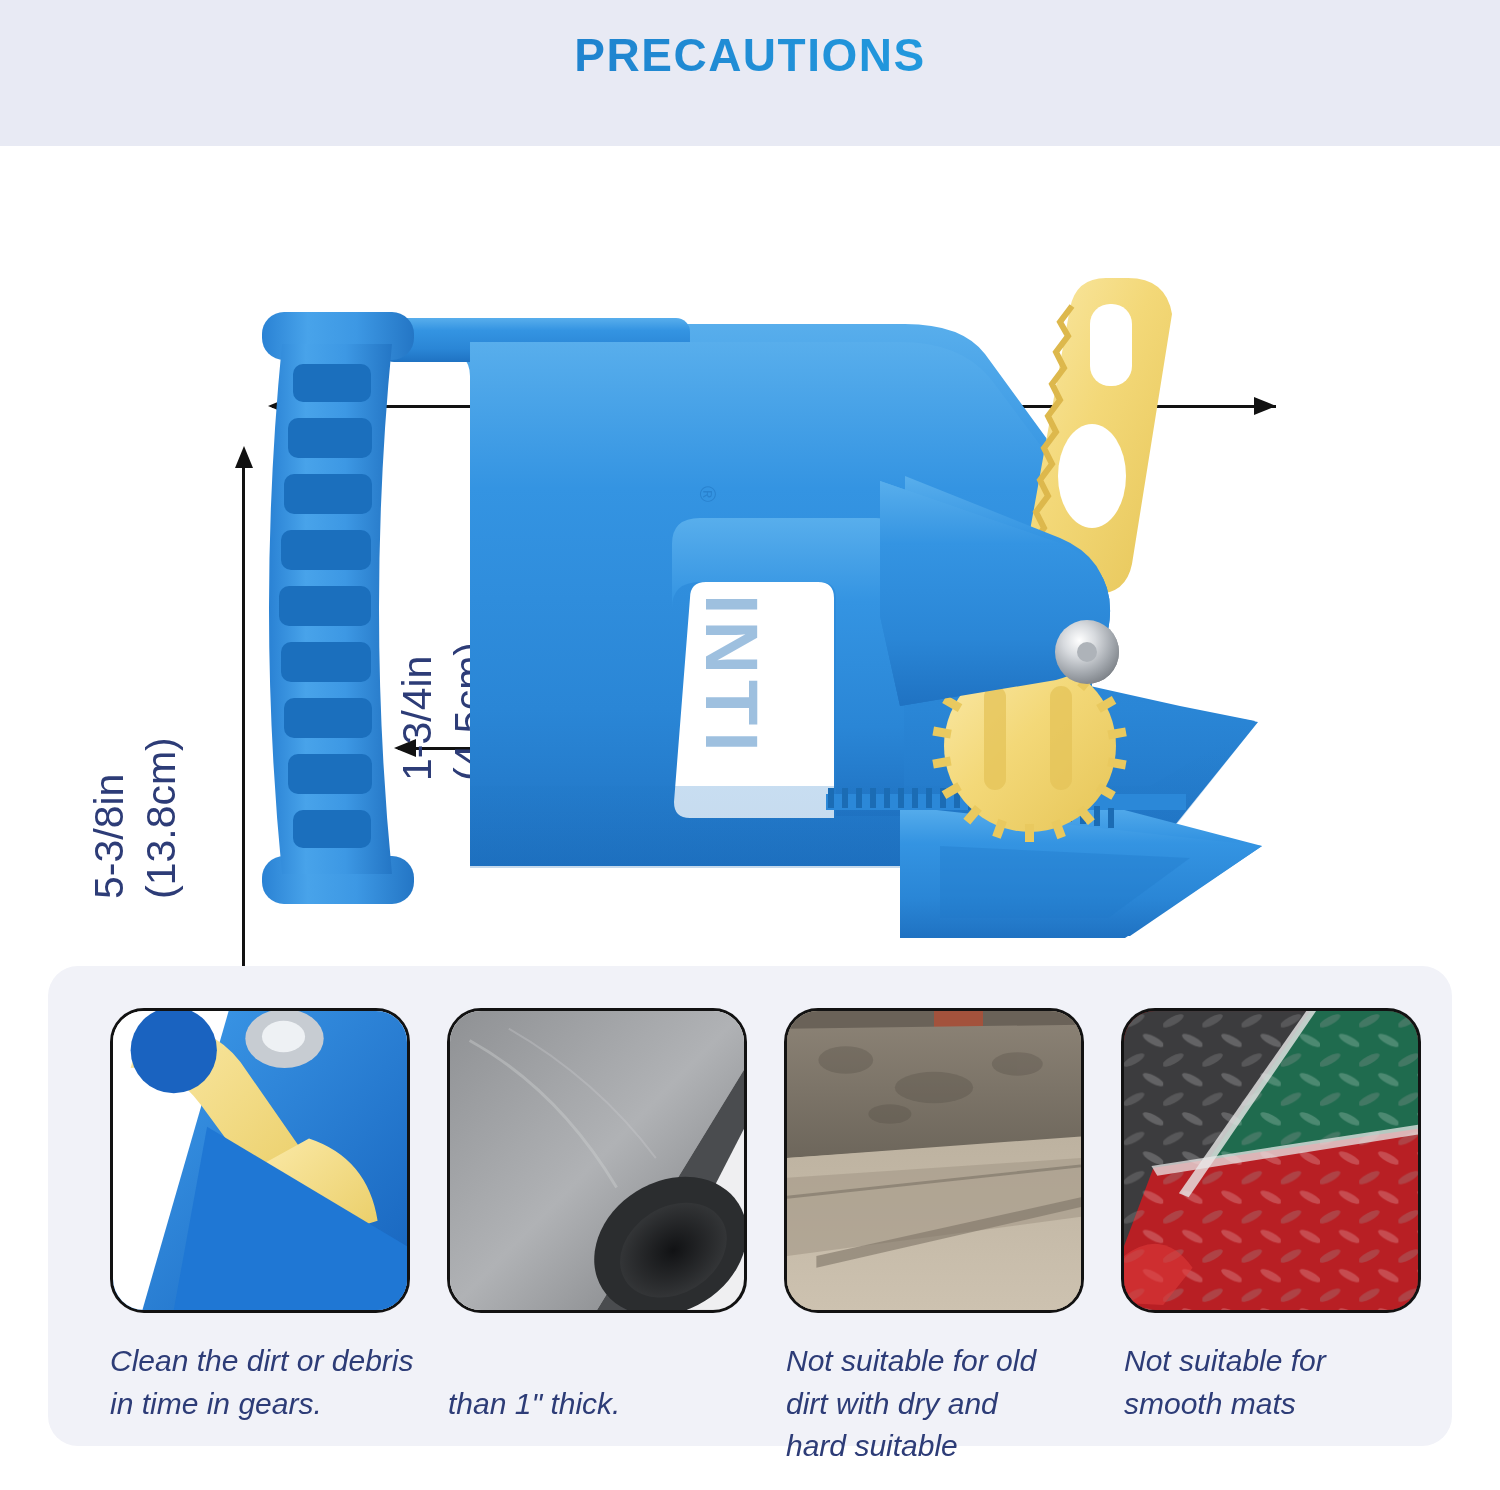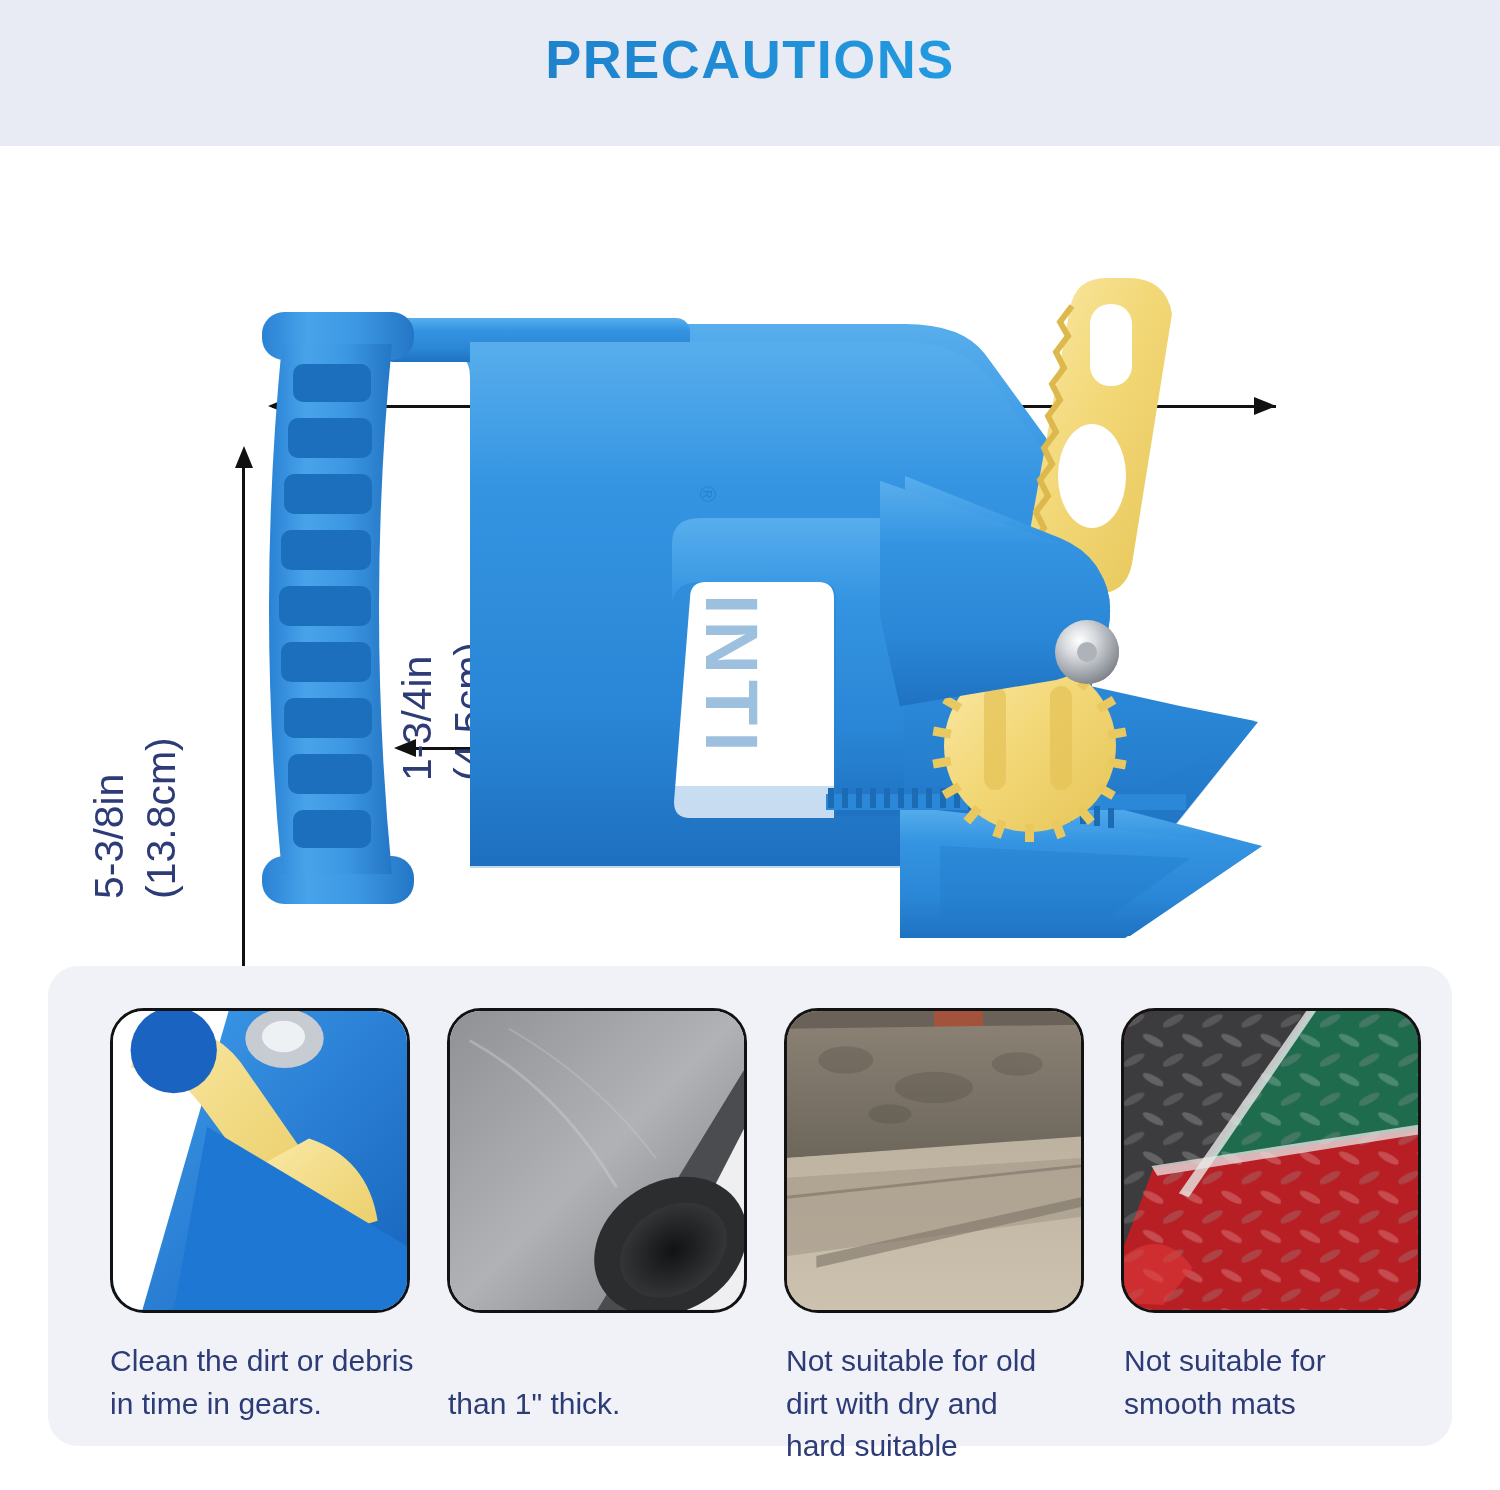--- a/index.html
+++ b/index.html
@@ -18,21 +18,21 @@
     position: absolute;
     left: 0; top: 0;
     width: 1500px; height: 146px;
     background: #e8eaf4;
   }
   .header-title {
     position: absolute;
     left: 0; top: 28px;
     width: 1500px;
     text-align: center;
-    font-size: 54px;
+    font-size: 46px;
     font-weight: bold;
     letter-spacing: 1.5px;
     background: linear-gradient(90deg, #1569b8 0%, #1f7cc9 30%, #22a0e3 70%, #17a8ef 100%);
     -webkit-background-clip: text;
     background-clip: text;
     color: transparent;
     -webkit-text-fill-color: transparent;
   }
 
   
@@ -128,20 +128,21 @@
     left: 110px; top: 1340px;
     width: 1340px;
     display: flex;
     gap: 18px;
   }
   .caption {
     width: 320px;
     color: #2d3c77;
     font-size: 30px;
     line-height: 1.42;
+    font-style: italic;
   }
 </style>
 </head>
 <body>
 
 <div class="header-band"></div>
 <div class="header-title">PRECAUTIONS</div>
 
 <div class="hero">
 

